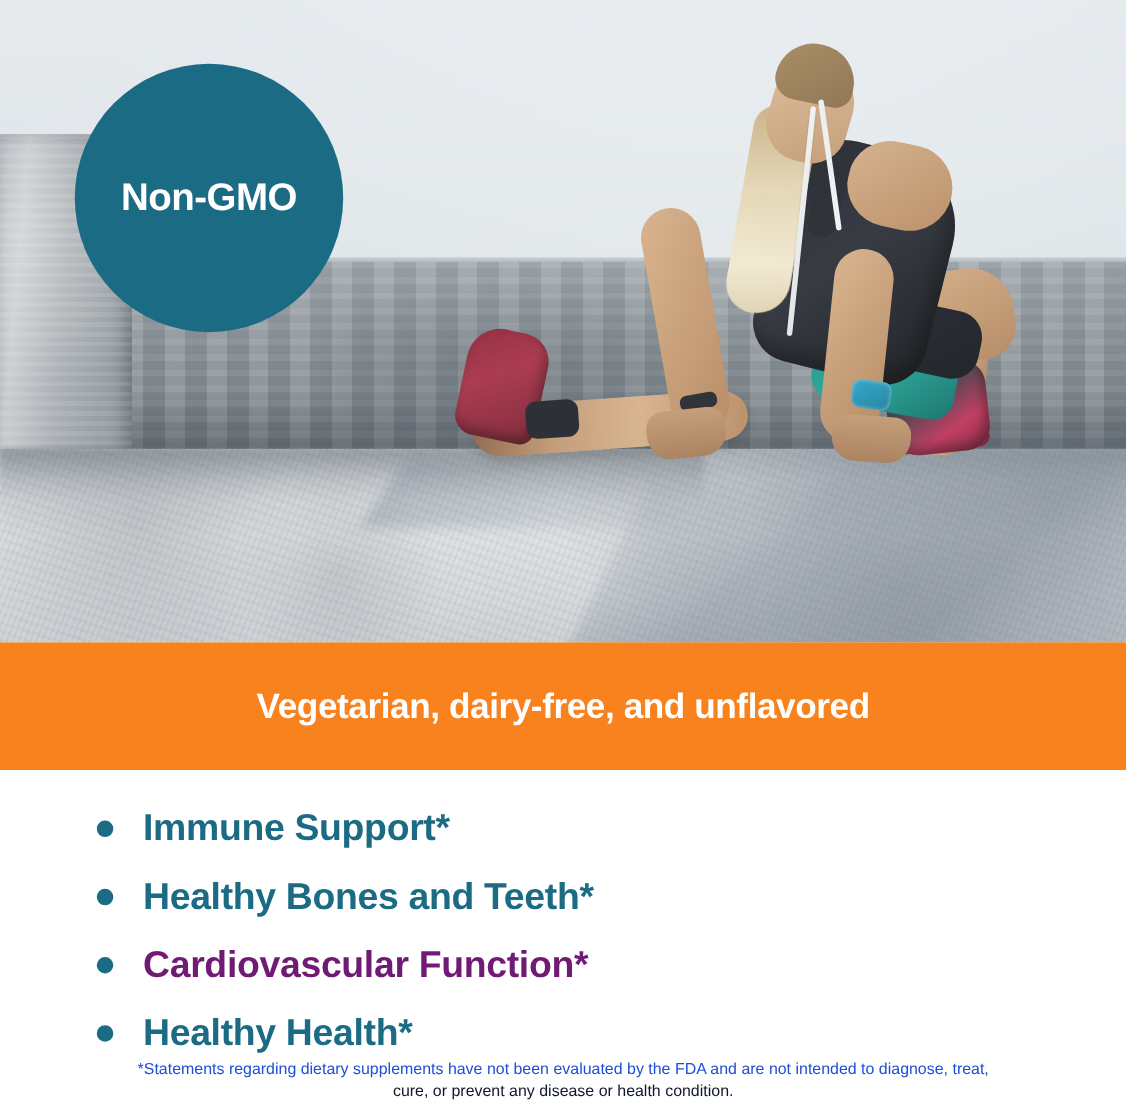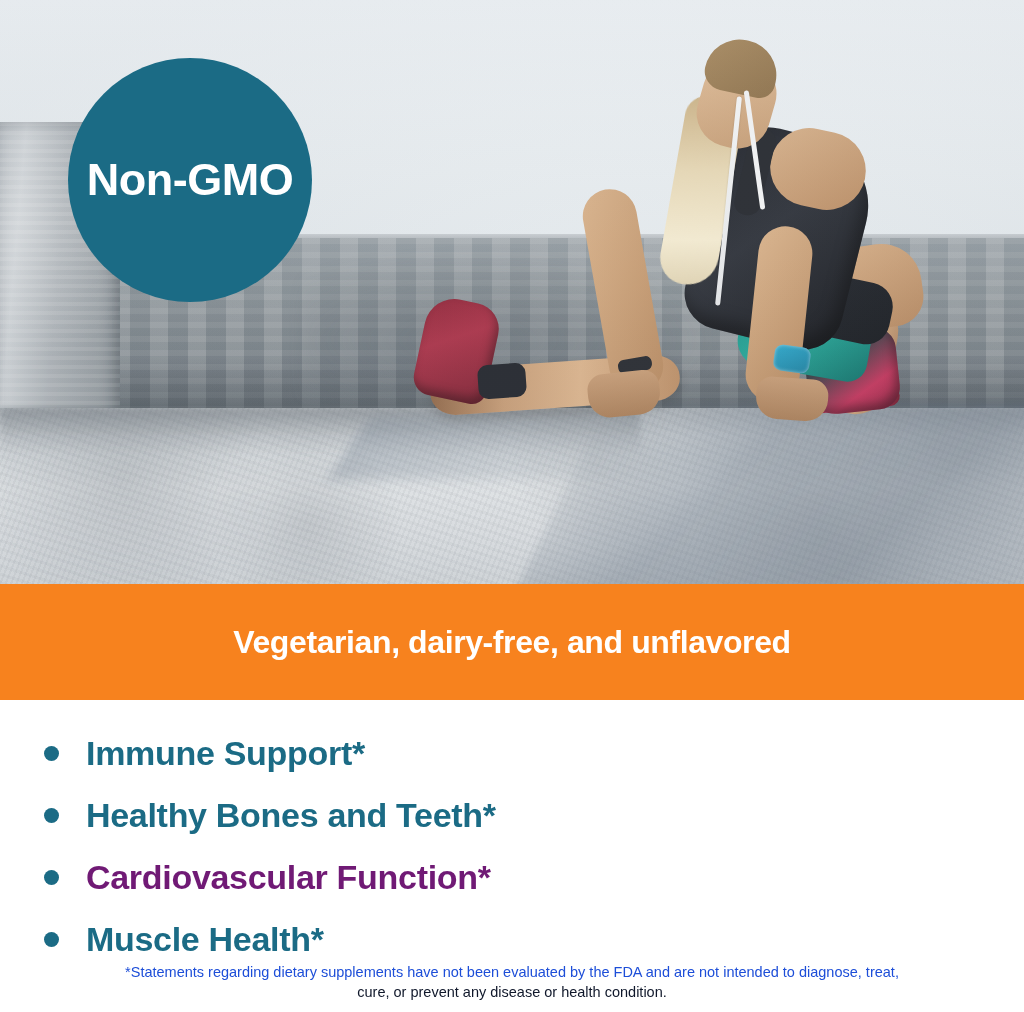--- a/index.html
+++ b/index.html
@@ -312,21 +312,21 @@
   .badge {
     position:absolute;
     left:68px; top:58px;
     width:244px; height:244px;
     border-radius:50%;
     display:flex; align-items:center; justify-content:center;
   }
   .badge-label{
     color:#ffffff;
     font-family:"Liberation Sans", sans-serif;
-    font-size:45px;
+    font-size:35px;
     font-weight:bold;
     letter-spacing:-.5px;
     white-space:nowrap;
     text-align:center;
   }
 
   
   .band {
     position:absolute; left:0; top:584px;
     width:1024px; height:116px;
@@ -338,21 +338,21 @@
     font-size:32px;
     font-weight:bold;
     letter-spacing:-.4px;
     white-space:nowrap;
   }
 
   
   .benefits{
     position:absolute; left:0; top:700px;
     width:1024px; height:256px;
-    padding-left:44px; padding-top:22px;
+    padding-left:88px; padding-top:22px;
   }
   .benefit-row{
     display:flex; align-items:center;
     height:62px;
   }
   .bullet-dot{
     width:15px; height:15px; border-radius:50%;
     flex:0 0 auto;
     margin-right:27px;
   }
@@ -461,21 +461,21 @@
       <span class="benefit-label" style="color: rgb(27, 107, 133);">Healthy Bones and Teeth*</span>
     </div>
 
     <div class="benefit-row">
       <span class="bullet-dot" style="background: rgb(27, 107, 133);"></span>
       <span class="benefit-label" style="color: #701a75;">Cardiovascular Function*</span>
     </div>
 
     <div class="benefit-row">
       <span class="bullet-dot" style="background: rgb(27, 107, 133);"></span>
-      <span class="benefit-label" style="color: rgb(27, 107, 133);">Muscle Health*</span>
+      <span class="benefit-label" style="color: rgb(27, 107, 133);">Healthy Health*</span>
     </div>
   </div>
 
   <div class="footnote">
     <div class="footnote-line" style="color: #1d4ed8;">*Statements regarding dietary supplements have not been evaluated by the FDA and are not intended to diagnose, treat,</div>
     <div class="footnote-line" style="color: #0f172a;">cure, or prevent any disease or health condition.</div>
   </div>
 
 </div>
 

